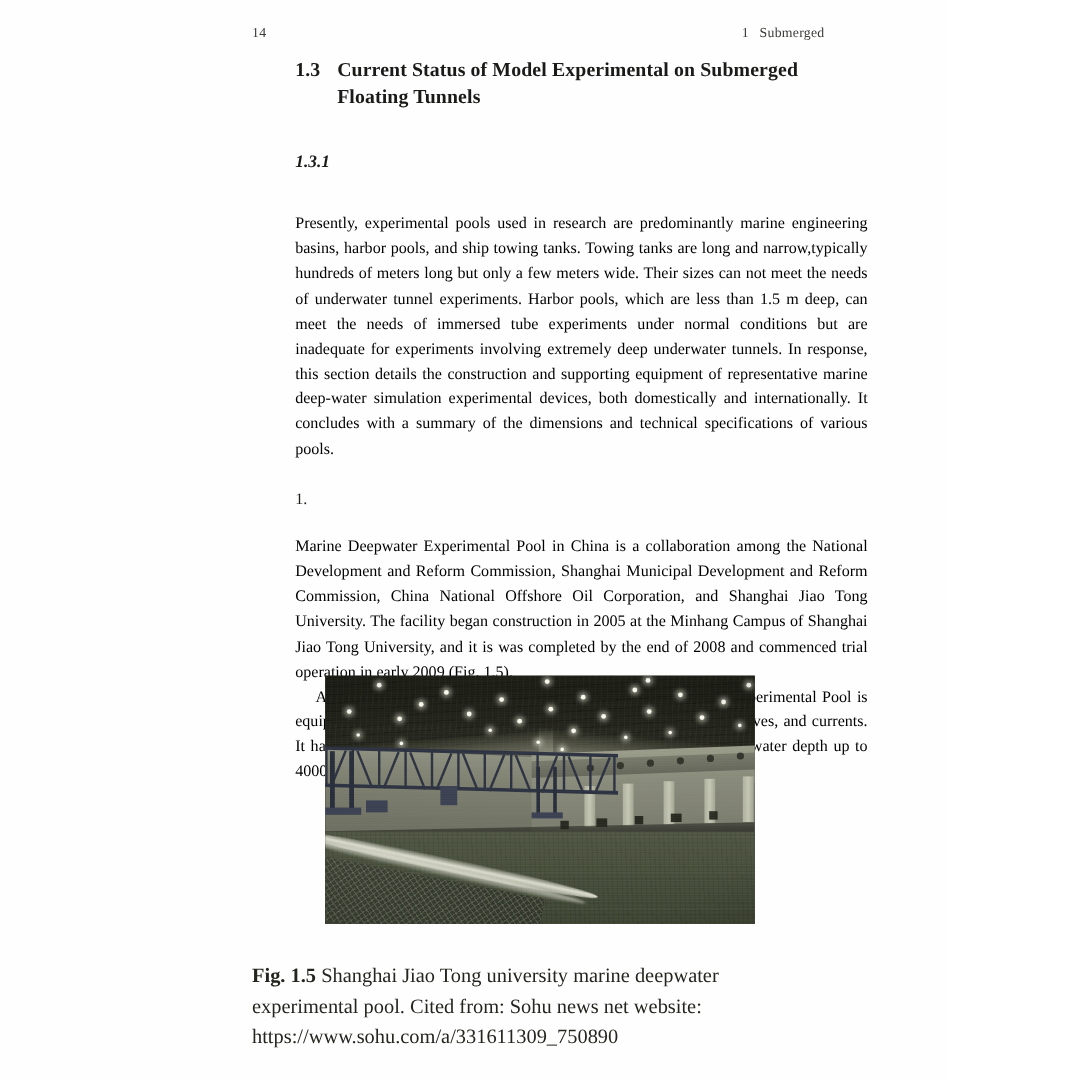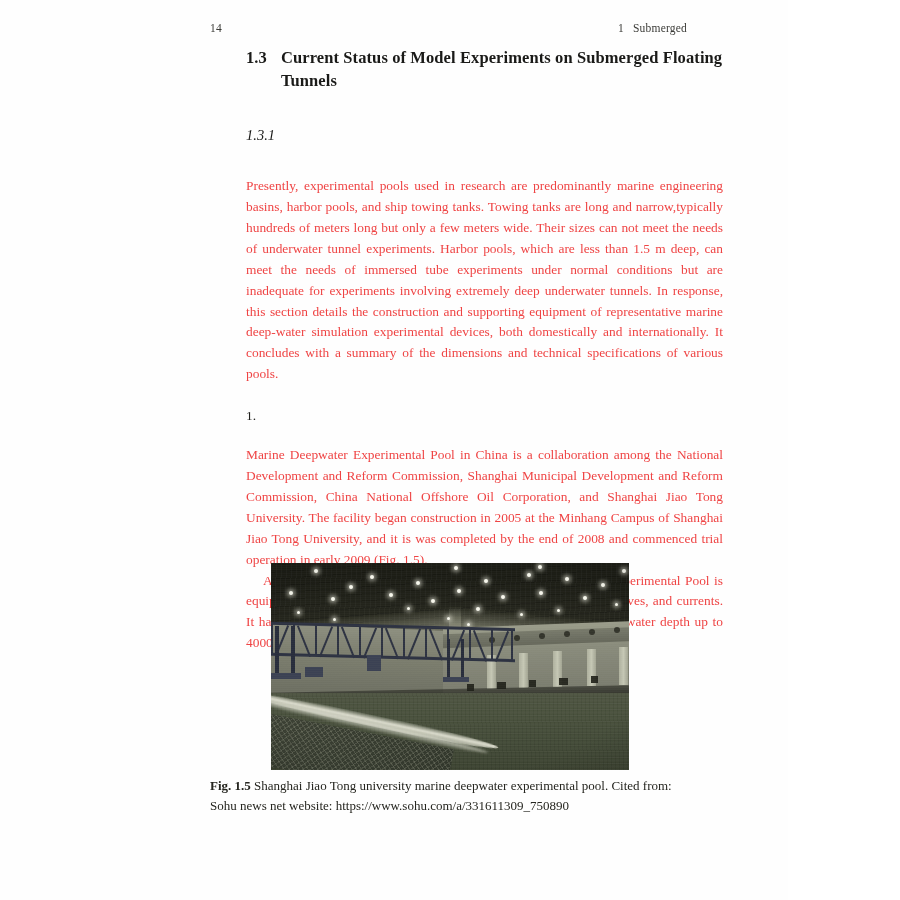--- a/index.html
+++ b/index.html
@@ -58,37 +58,37 @@
     display: flex;
     gap: 14px;
     align-items: flex-start;
   }
   h1.sec-title .num { flex: 0 0 auto; }
   h1.sec-title .txt { flex: 1 1 auto; }
 
   h2.subsec-title {
     margin: 32px 0 0 0;
     font-size: 14.5px;
-    font-weight: normal;
+    font-weight: bold;
     font-style: italic;
     line-height: 1.4;
     color: #1a1a18;
     display: flex;
     gap: 12px;
     align-items: flex-start;
   }
   h2.subsec-title .num { flex: 0 0 auto; }
 
   p.body {
     margin: 0;
     font-size: 13.4px;
     line-height: 1.56;
     text-align: justify;
     text-justify: inter-word;
-    color: #ef4444;
+    color: #000000;
     hyphens: manual;
   }
   p.first-para { margin-top: 31px; }
   p.indent { text-indent: 17px; }
 
   .list-item {
     margin-top: 21px;
     font-size: 13.4px;
     line-height: 1.56;
     display: flex;
@@ -301,24 +301,24 @@
   }
   .photo-vignette {
     position: absolute;
     left: 0; top: 0;
     width: 358px; height: 207px;
     background: radial-gradient(ellipse 95% 95% at 50% 50%, rgba(0,0,0,0) 55%, rgba(0,0,0,0.22) 100%);
     pointer-events: none;
   }
 
   .caption {
-    margin-top: 6px;
+    margin-top: 30px;
     width: 477px;
     margin-left: -61px;
-    font-size: 13px;
+    font-size: 17px;
     line-height: 1.5;
     color: #25251f;
     text-align: left;
   }
   .caption .fignum { font-weight: bold; }
 </style>
 </head>
 <body>
 
 <div class="page">
@@ -328,21 +328,21 @@
     <span class="head-right">
       <span>1</span>
       <span>Submerged</span>
     </span>
   </div>
 
   <div class="content">
 
     <h1 class="sec-title">
       <span class="num">1.3</span>
-      <span class="txt">Current Status of Model Experiments on Submerged Floating Tunnels</span>
+      <span class="txt">Current Status of Model Experimental on Submerged Floating Tunnels</span>
     </h1>
 
     <h2 class="subsec-title">
       <span class="num">1.3.1</span>
     </h2>
 
     <p class="body first-para">Presently, experimental pools used in research are predominantly marine engineering basins, harbor pools, and ship towing tanks. Towing tanks are long and narrow,typically hundreds of meters long but only a few meters wide. Their sizes can not meet the needs of underwater tunnel experiments. Harbor pools, which are less than 1.5 m deep, can meet the needs of immersed tube experiments under normal conditions but are inadequate for experiments involving extremely deep underwater tunnels. In response, this section details the construction and supporting equipment of representative marine deep-water simulation experimental devices, both domestically and internationally. It concludes with a summary of the dimensions and technical specifications of various pools.</p>
 
     <div class="list-item">
       <span class="marker">1.</span>

